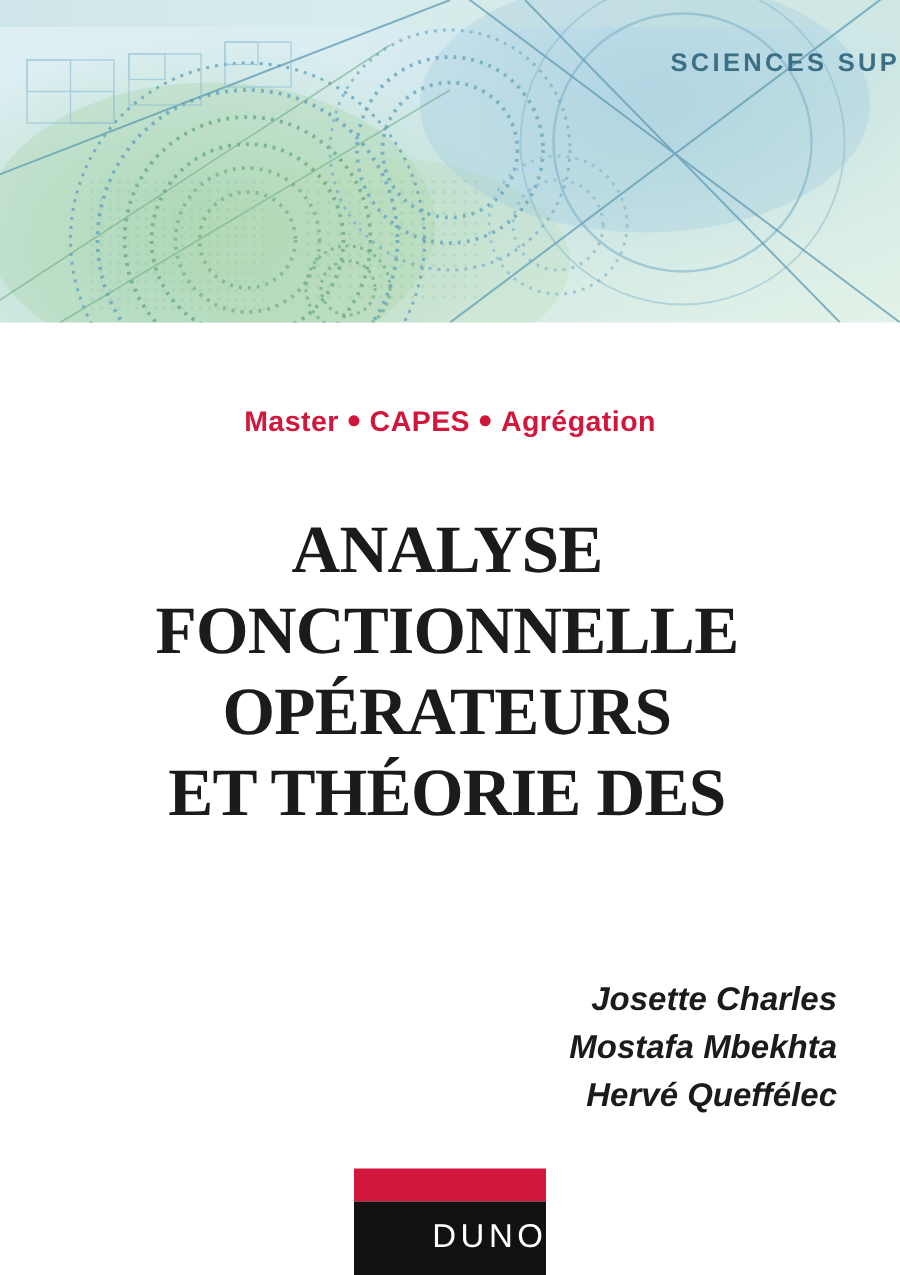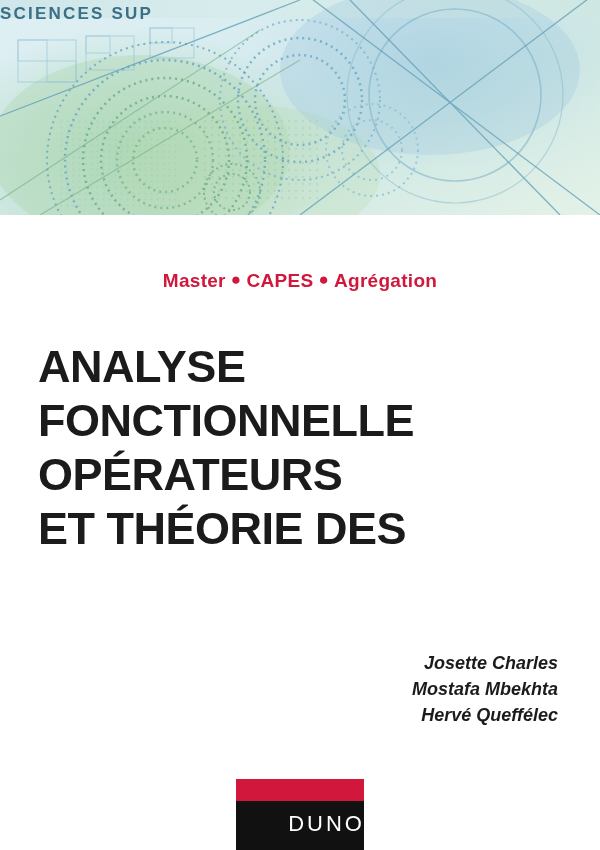--- a/index.html
+++ b/index.html
@@ -42,23 +42,23 @@
     background: linear-gradient(90deg, #cfe6ea 0%, #d7ecec 40%, #cfe7e2 100%);
   }
   .art-svg {
     position: absolute;
     left: 0;
     top: 0;
   }
   .series-label {
     position: absolute;
     left: 0;
-    top: 4px;
-    width: 600px;
-    text-align: left;
+    top: 32px;
+    width: 600px;
+    text-align: right;
     font-size: 17px;
     font-weight: bold;
     letter-spacing: 2.2px;
     color: #3a6f86;
     font-family: "Liberation Sans", sans-serif;
   }
 
   
   .red-band {
     position: absolute;
@@ -106,42 +106,43 @@
     font-size: 17px;
     vertical-align: 2px;
   }
 
   
   .title-block {
     position: absolute;
     right: 42px;
     top: 344px;
     width: 520px;
-    text-align: left;
+    text-align: center;
     color: #1b1b1b;
+    font-family: Liberation Serif, serif;
   }
   .title-line {
     font-size: 45px;
     font-weight: bold;
     line-height: 1.02;
     letter-spacing: -0.5px;
     margin-bottom: 8px;
     white-space: nowrap;
   }
 
   
   .authors {
     position: absolute;
     right: 42px;
     top: 650px;
     width: 520px;
     text-align: right;
   }
   .author {
-    font-size: 18px;
+    font-size: 22px;
     font-weight: bold;
     font-style: italic;
     color: #1b1b1b;
     line-height: 1.45;
     font-family: "Liberation Sans", sans-serif;
   }
 
   
   .pub-red {
     position: absolute;

